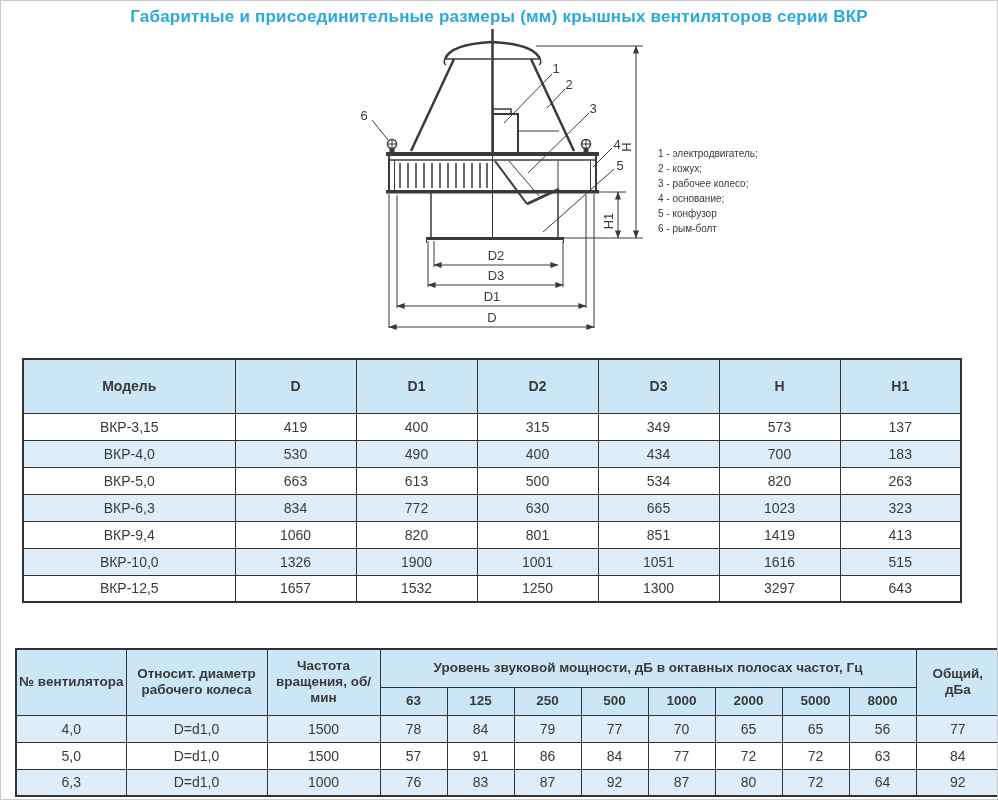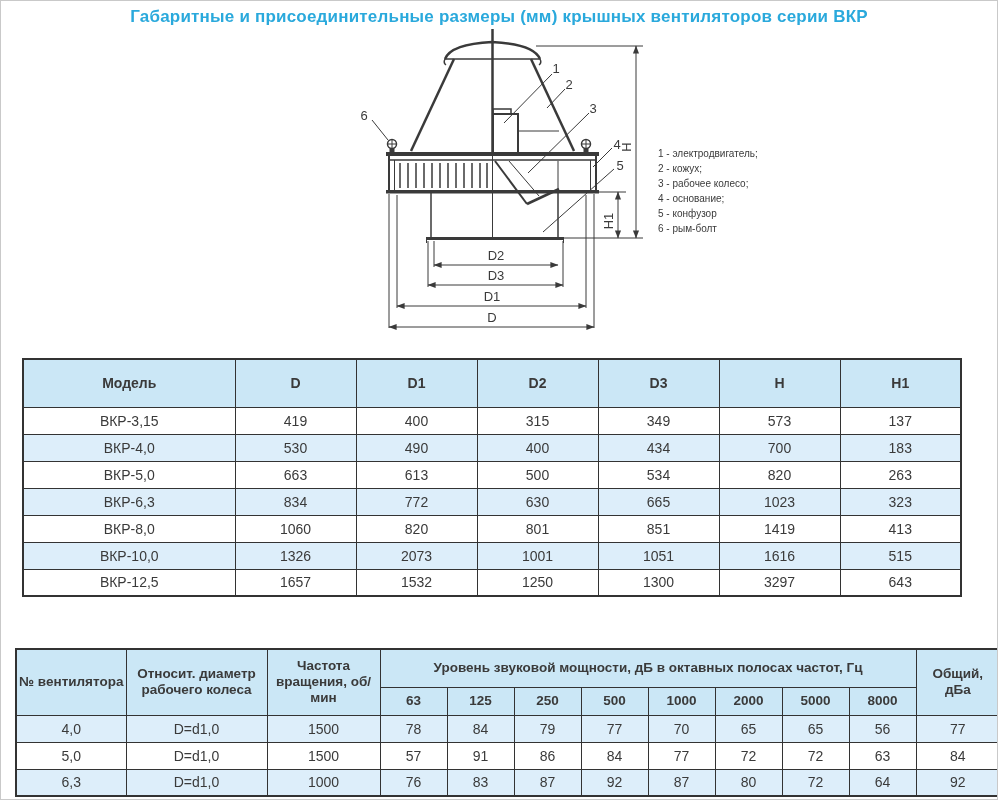--- a/index.html
+++ b/index.html
@@ -36,21 +36,21 @@
   svg text{fill:var(--line);font-size:13px;text-anchor:middle;font-family:"Liberation Sans","DejaVu Sans",sans-serif;}
 
   table{border-collapse:collapse;table-layout:fixed;background:#fff;}
   table,th,td{border:1px solid var(--border);}
   table{border-width:2px;}
   th{background:var(--header_bg);font-size:14px;font-weight:bold;text-align:center;vertical-align:middle;}
   td{font-size:14px;text-align:center;vertical-align:middle;height:27px;}
   tr.alt td{background:var(--stripe_bg);}
 
   .dims-table{position:absolute;left:21px;top:357px;width:939px;}
-  .dims-table th{height:48px;margin-left:33px;}
+  .dims-table th{height:54px;margin-left:33px;}
 
   .acoustic-table{position:absolute;left:14px;top:647px;width:983px;}
   .acoustic-table th{font-size:13.5px;line-height:16px;padding:1px 2px;}
   .acoustic-table tr.hrow1 th{height:38px;}
   .acoustic-table tr.hrow2 th{height:28px;}
 </style>
 </head>
 <body>
 
 <div class="page">
@@ -215,32 +215,32 @@
         <tr class="alt">
           <td>ВКР-6,3</td>
           <td>834</td>
           <td>772</td>
           <td>630</td>
           <td>665</td>
           <td>1023</td>
           <td>323</td>
         </tr>
         <tr>
-          <td>ВКР-8,0</td>
+          <td>ВКР-9,4</td>
           <td>1060</td>
           <td>820</td>
           <td>801</td>
           <td>851</td>
           <td>1419</td>
           <td>413</td>
         </tr>
         <tr class="alt">
           <td>ВКР-10,0</td>
           <td>1326</td>
-          <td>2073</td>
+          <td>1900</td>
           <td>1001</td>
           <td>1051</td>
           <td>1616</td>
           <td>515</td>
         </tr>
         <tr>
           <td>ВКР-12,5</td>
           <td>1657</td>
           <td>1532</td>
           <td>1250</td>

